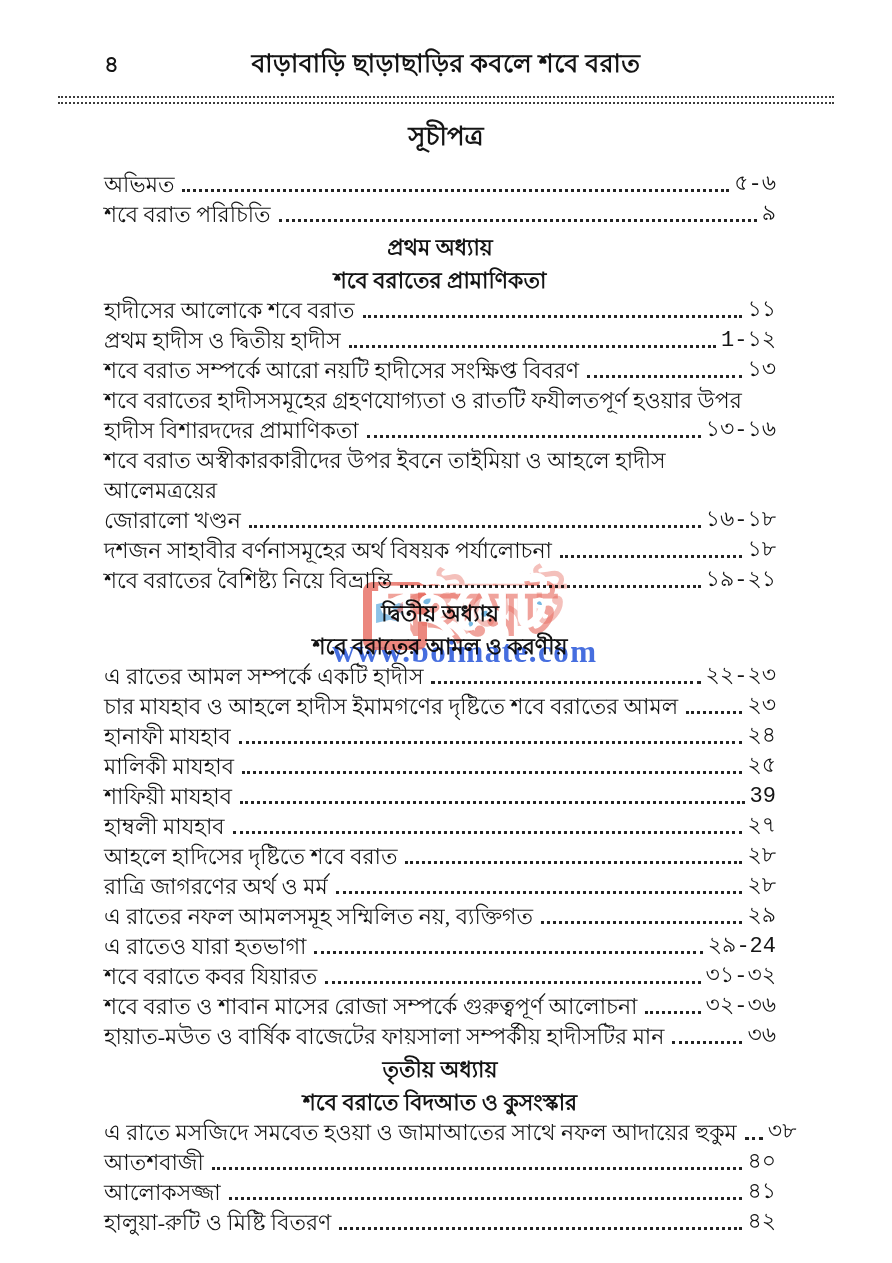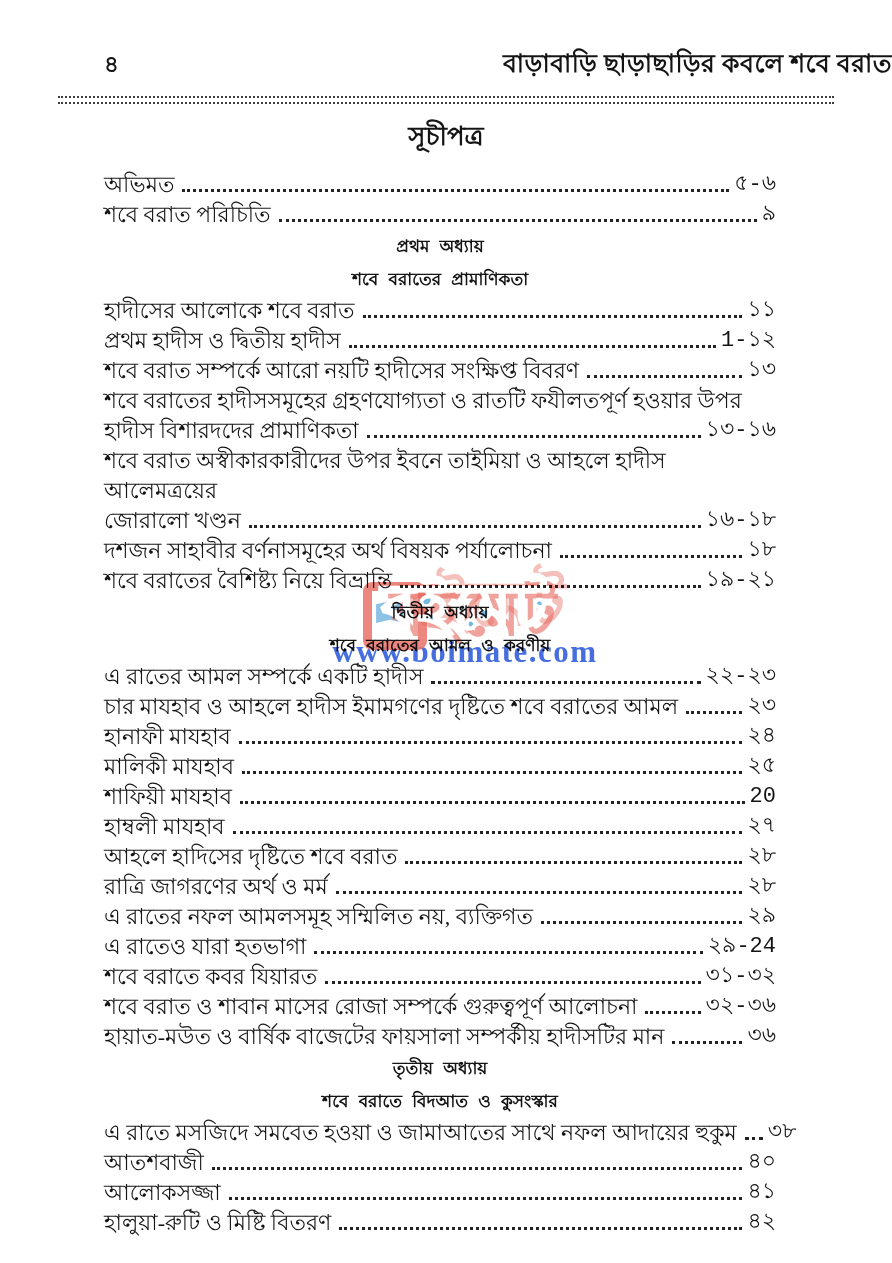--- a/index.html
+++ b/index.html
@@ -11,40 +11,40 @@
     overflow:hidden;
     font-family:"Liberation Serif","DejaVu Sans",serif;
   }
   
   .header{position:relative;padding-top:44px;}
   .page-num{
     position:absolute;left:104px;top:46px;
     font-size:23px;font-weight:bold;
   }
   .book-title{
-    text-align:right;font-size:25px;font-weight:bold;
+    text-align:center;font-size:25px;font-weight:bold;
     letter-spacing:.5px;
   }
   .rule{
     margin:9px 58px 0 58px;height:4px;
     border-top:2px dotted #3c3c3c;
     border-bottom:2px dotted #3c3c3c;
   }
   .toc-title{
     text-align:center;font-size:26px;font-weight:bold;
     margin-top:12px;
   }
   
   .toc{
     margin:10px 116px 0 104px; 
     font-size:22px;
   }
   .chapter-heading,.chapter-subheading{
-    text-align:center;font-weight:bold;font-size:17px;
-    line-height:30px;margin-top:3px;font-family:Liberation Mono, monospace;
+    text-align:center;font-weight:bold;font-size:22px;
+    line-height:30px;margin-top:3px;
   }
   .toc-row{
     display:flex;align-items:flex-end;
     line-height:30px;min-height:30px;
   }
   .toc-row .label{white-space:nowrap;}
   .toc-row .dots{
     flex:1 1 auto;min-width:18px;
     border-bottom:3px dotted #242424;
     margin:0 5px 8px 8px;
@@ -169,21 +169,21 @@
         <span class="pages">২৪</span>
       </div>
       <div class="toc-row">
         <span class="label">মালিকী মাযহাব</span>
         <span class="dots"></span>
         <span class="pages">২৫</span>
       </div>
       <div class="toc-row">
         <span class="label">শাফিয়ী মাযহাব</span>
         <span class="dots"></span>
-        <span class="pages">20</span>
+        <span class="pages">39</span>
       </div>
       <div class="toc-row">
         <span class="label">হাম্বলী মাযহাব</span>
         <span class="dots"></span>
         <span class="pages">২৭</span>
       </div>
       <div class="toc-row">
         <span class="label">আহলে হাদিসের দৃষ্টিতে শবে বরাত</span>
         <span class="dots"></span>
         <span class="pages">২৮</span>

